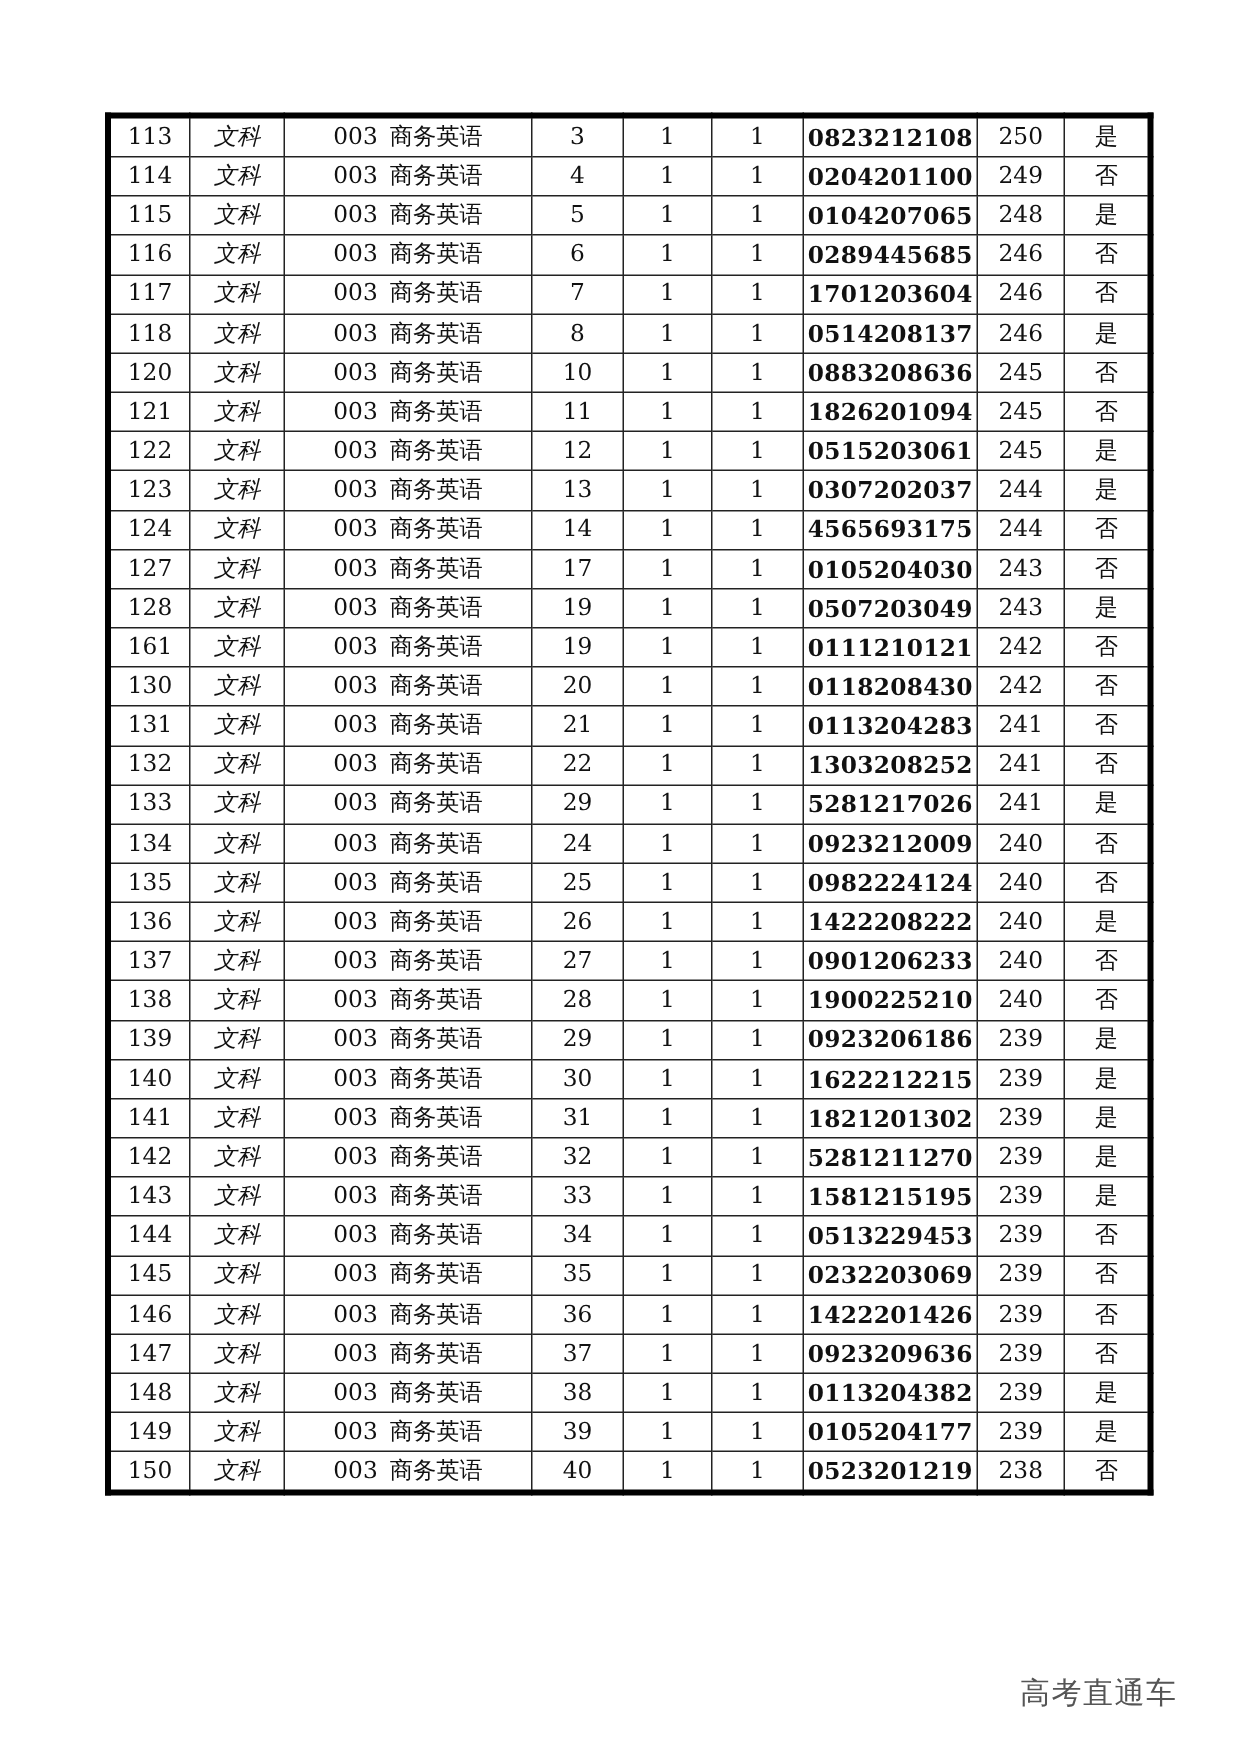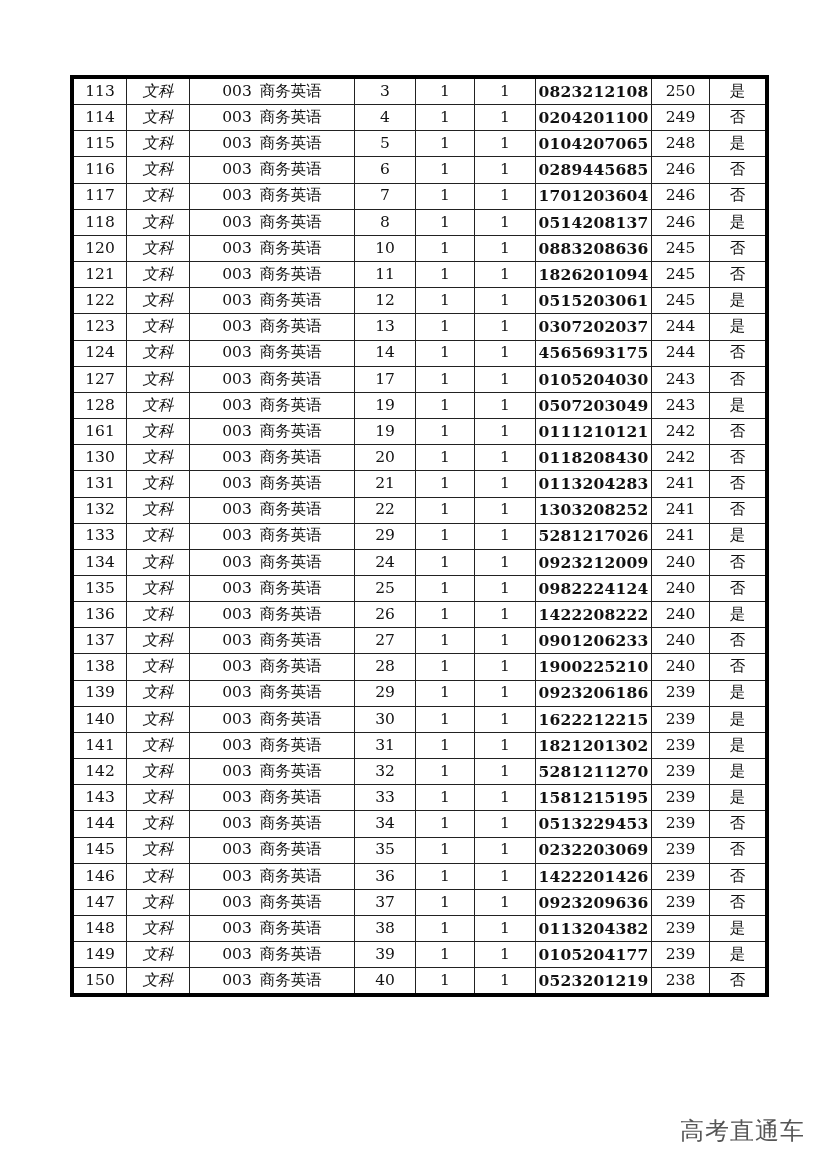--- a/index.html
+++ b/index.html
@@ -46,21 +46,21 @@
     td.c-b       { width: 60px; }
     td.c-id      { width: 115px; letter-spacing: 0.2px; font-weight: bold; }
     td.c-score   { width: 57px; }
     td.c-flag    { width: 55px; }
     .major-code { margin-right: 8px; text-align: center; }
     .watermark {
       position: absolute;
       left: 680px;
       top: 1115px;
       font-family: "DejaVu Sans", "Liberation Sans", sans-serif;
-      font-size: 24px;
+      font-size: 20px;
       color: #555555;
       letter-spacing: 1px;
     }
   </style>
 </head>
 <body>
 
 <div class="sheet">
   <table class="data-table">
     <tbody id="table-body">

